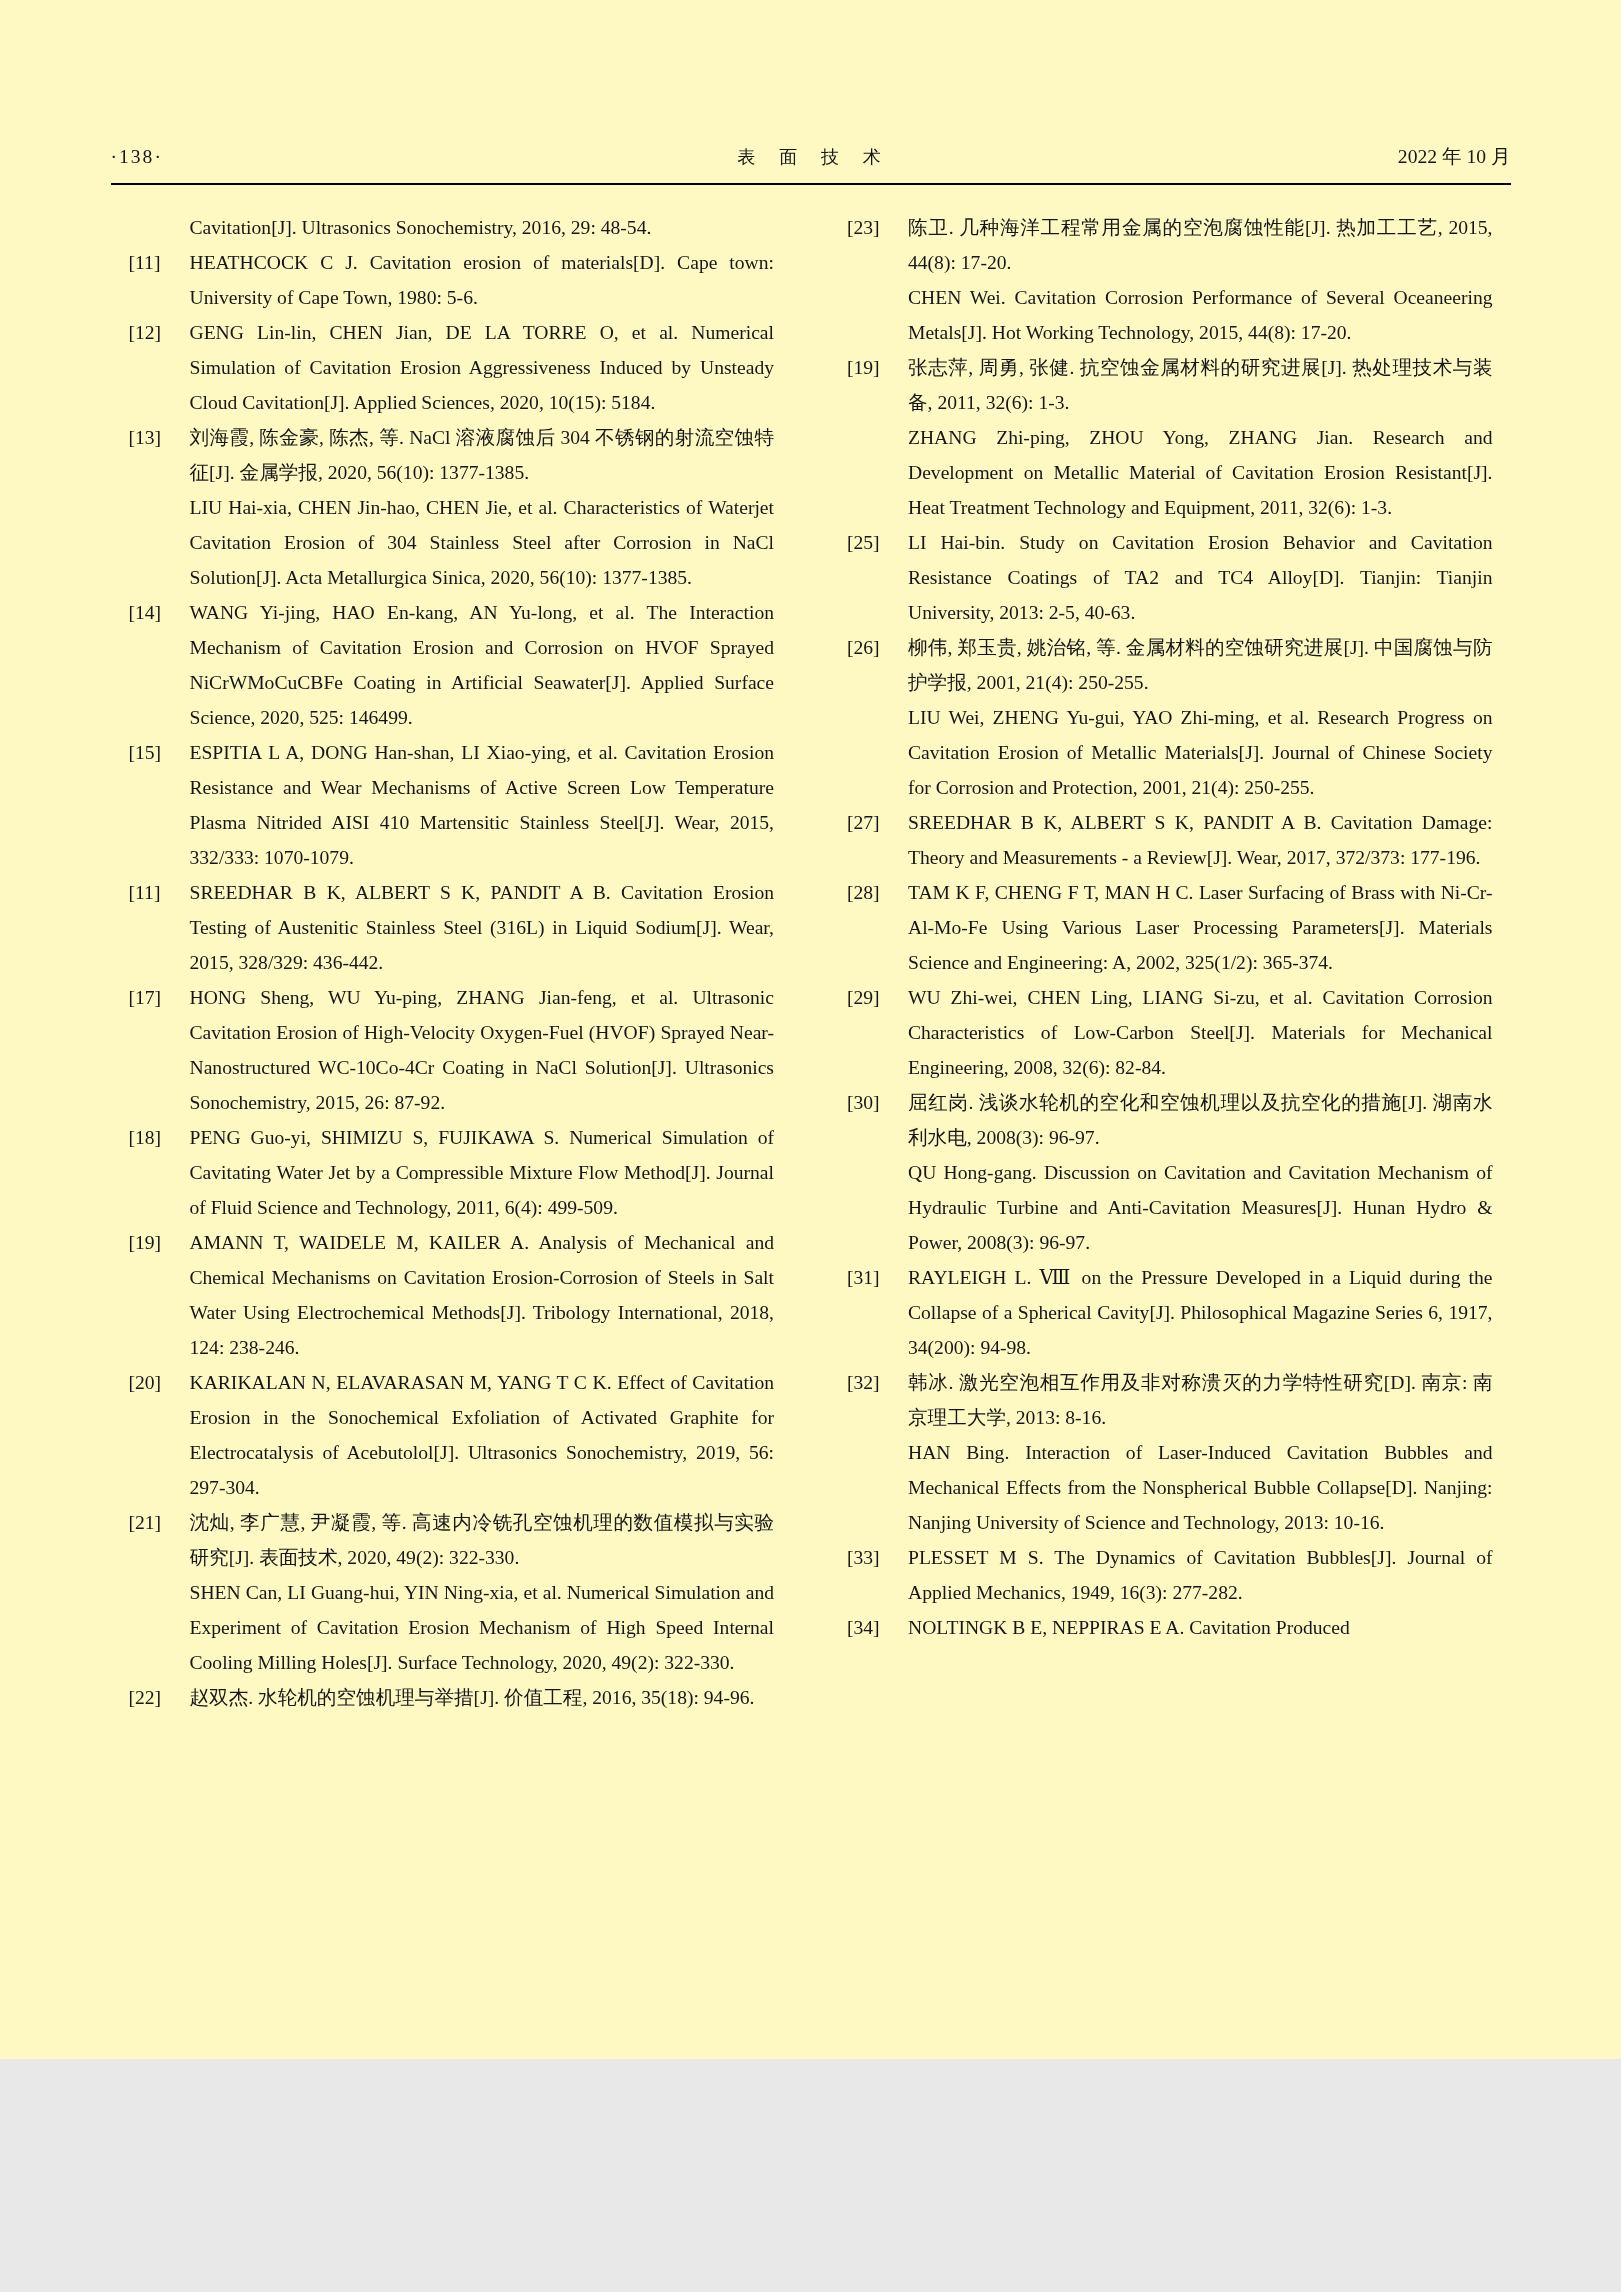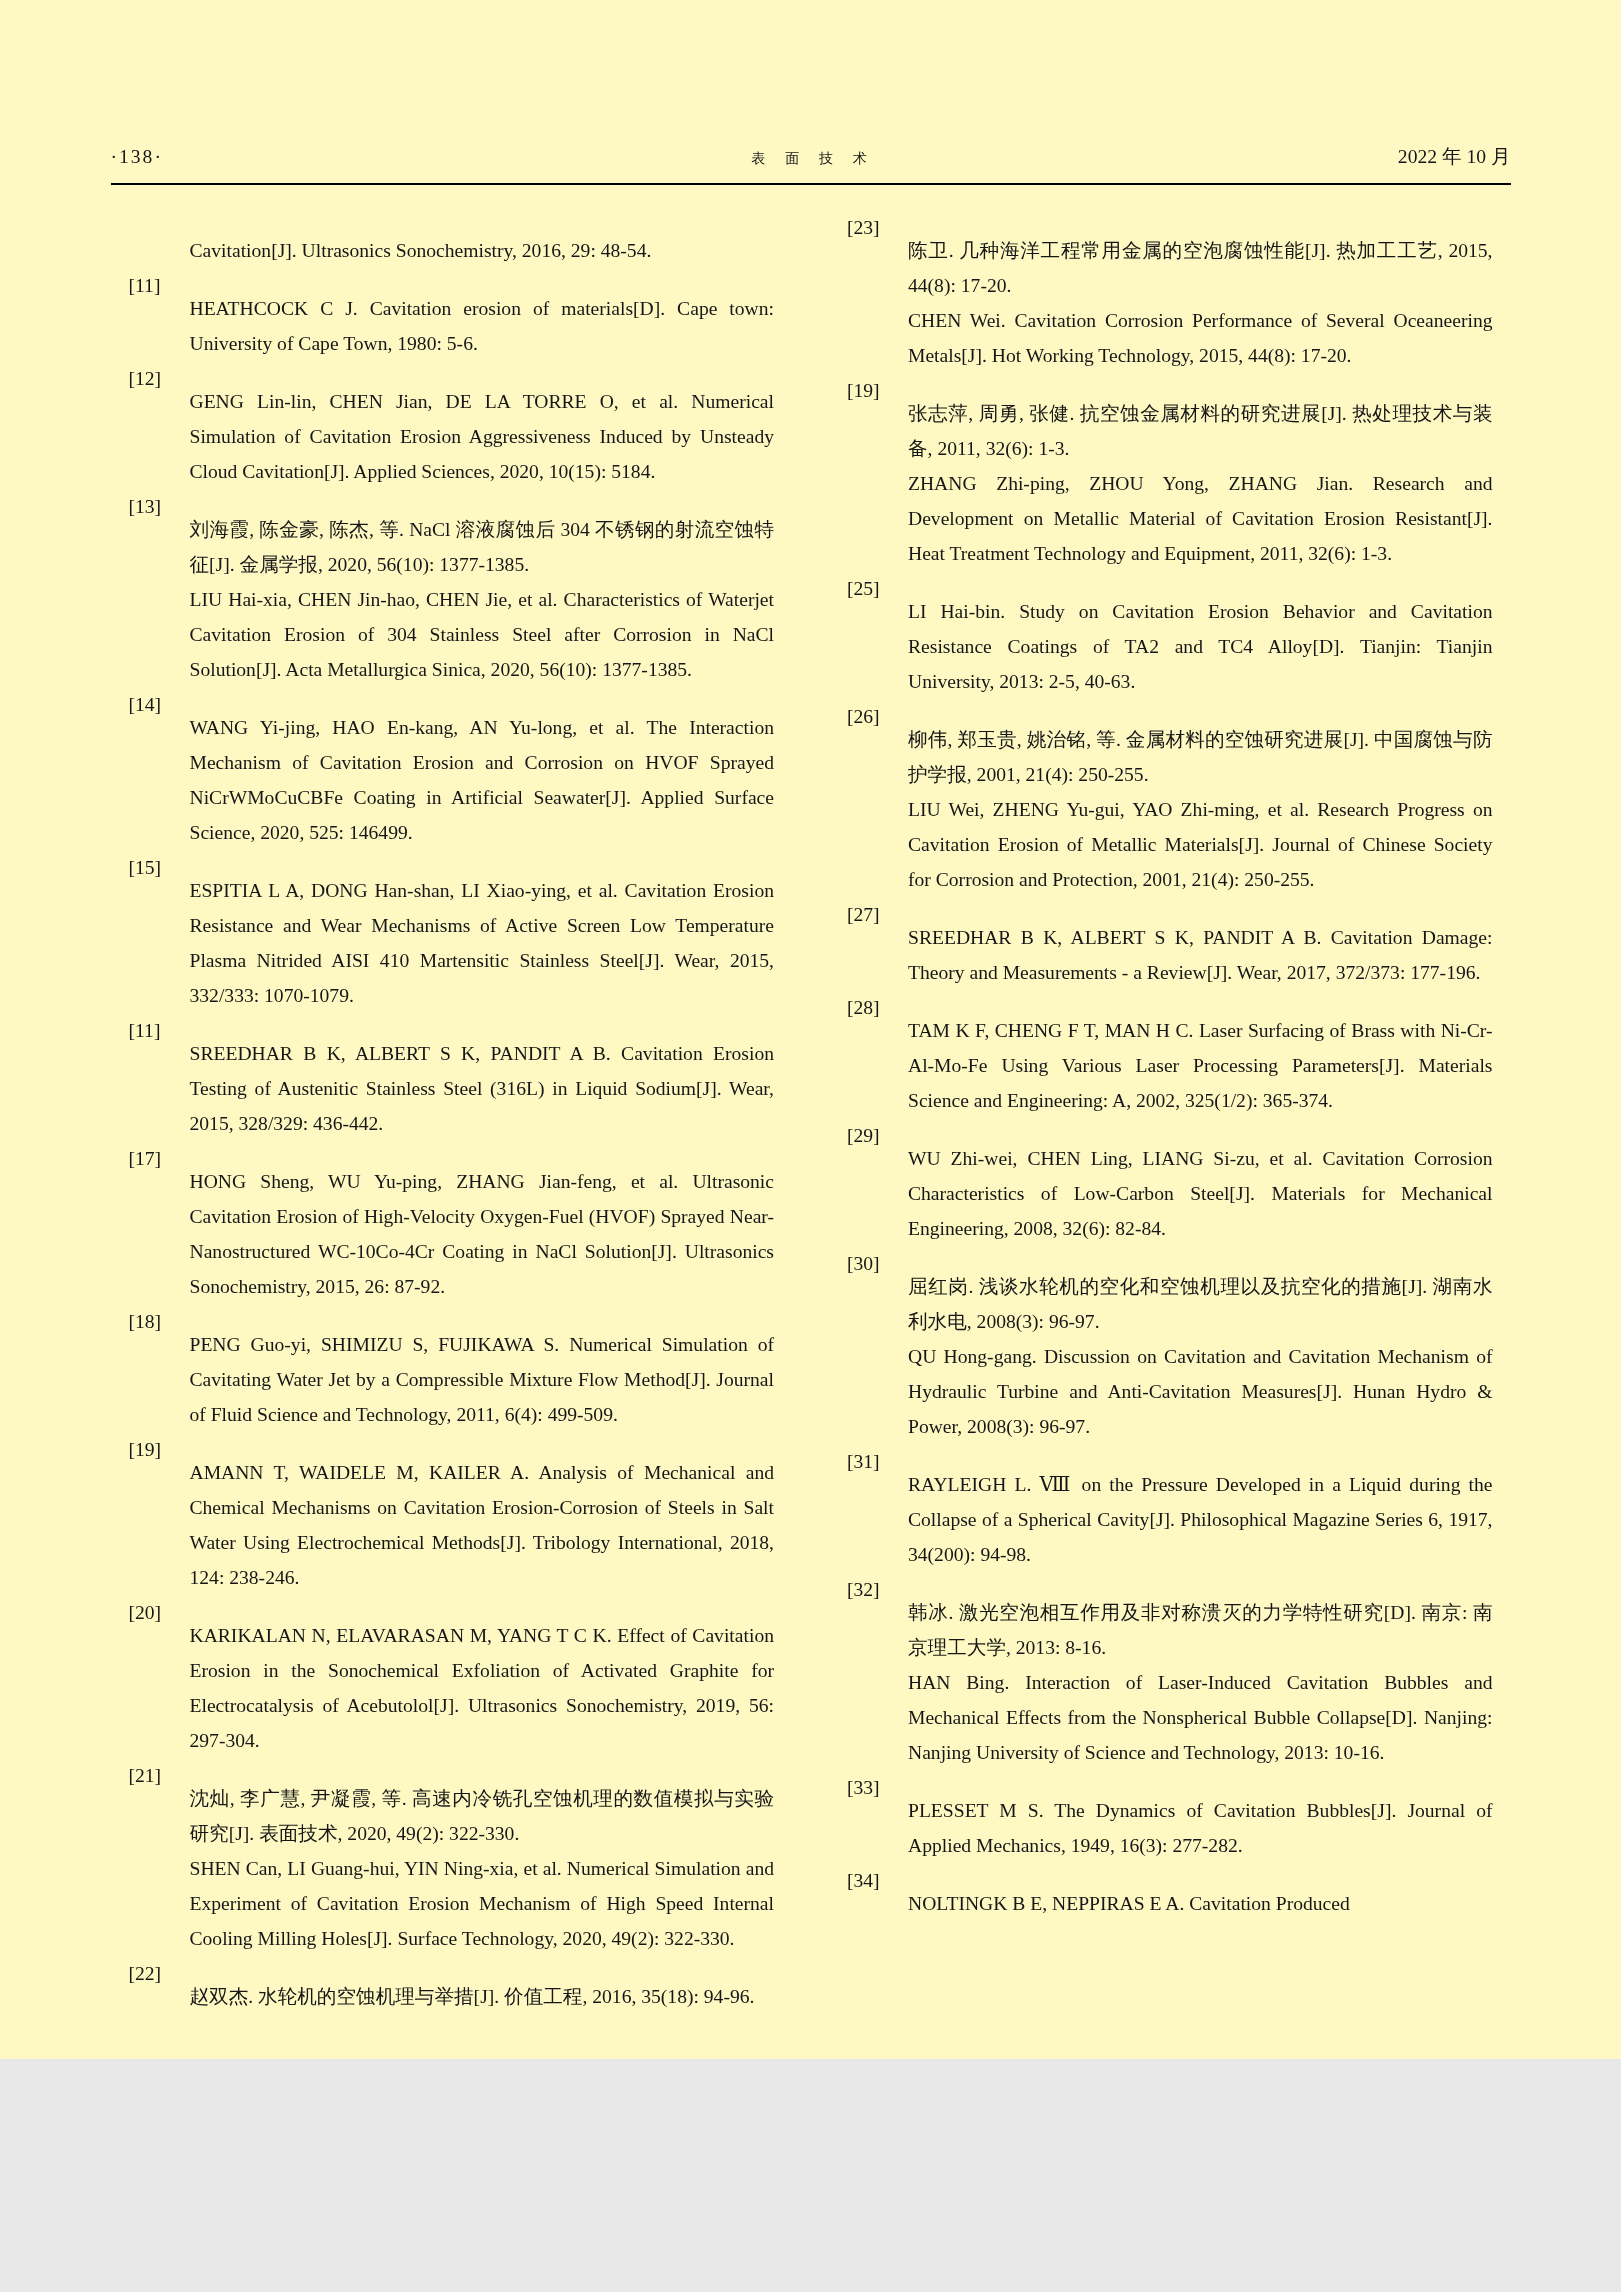--- a/index.html
+++ b/index.html
@@ -26,21 +26,21 @@
     justify-content: space-between;
     align-items: baseline;
     border-bottom: 2px solid #000000;
     font-size: 19.6px;
   }
   .page-num {
     letter-spacing: 2px;
     min-width: 118px;
   }
   .journal-title {
-    font-size: 14px;
+    font-size: 18px;
     letter-spacing: 2.9px;
   }
   .issue-date {
     min-width: 118px;
     text-align: right;
   }
   .content {
     width: 1364px;
     margin: 25.5px auto 0 auto;
     display: flex;
@@ -56,21 +56,20 @@
     display: flex;
     align-items: flex-start;
   }
   .ref-num {
     flex: 0 0 61px;
     width: 61px;
   }
   .ref-body {
     flex: 1 1 auto;
     min-width: 0;
-    margin-top: 23px;
   }
   .ref-part {
     text-align: justify;
   }
 </style>
 </head>
 <body>
 
 <div class="page">
 

